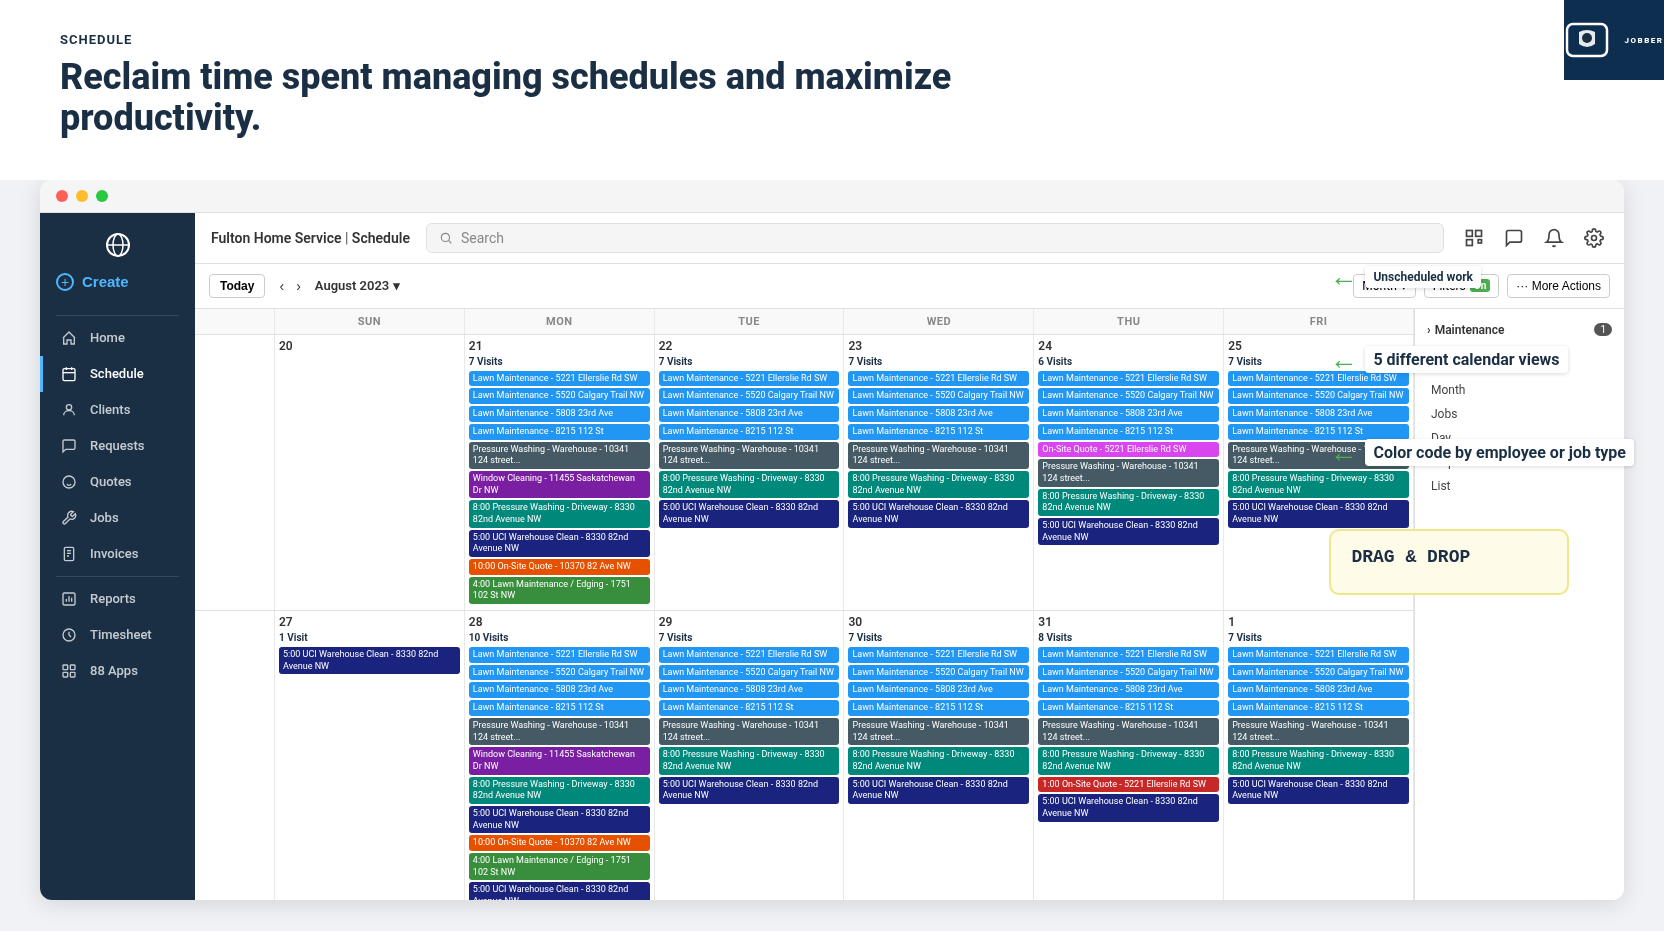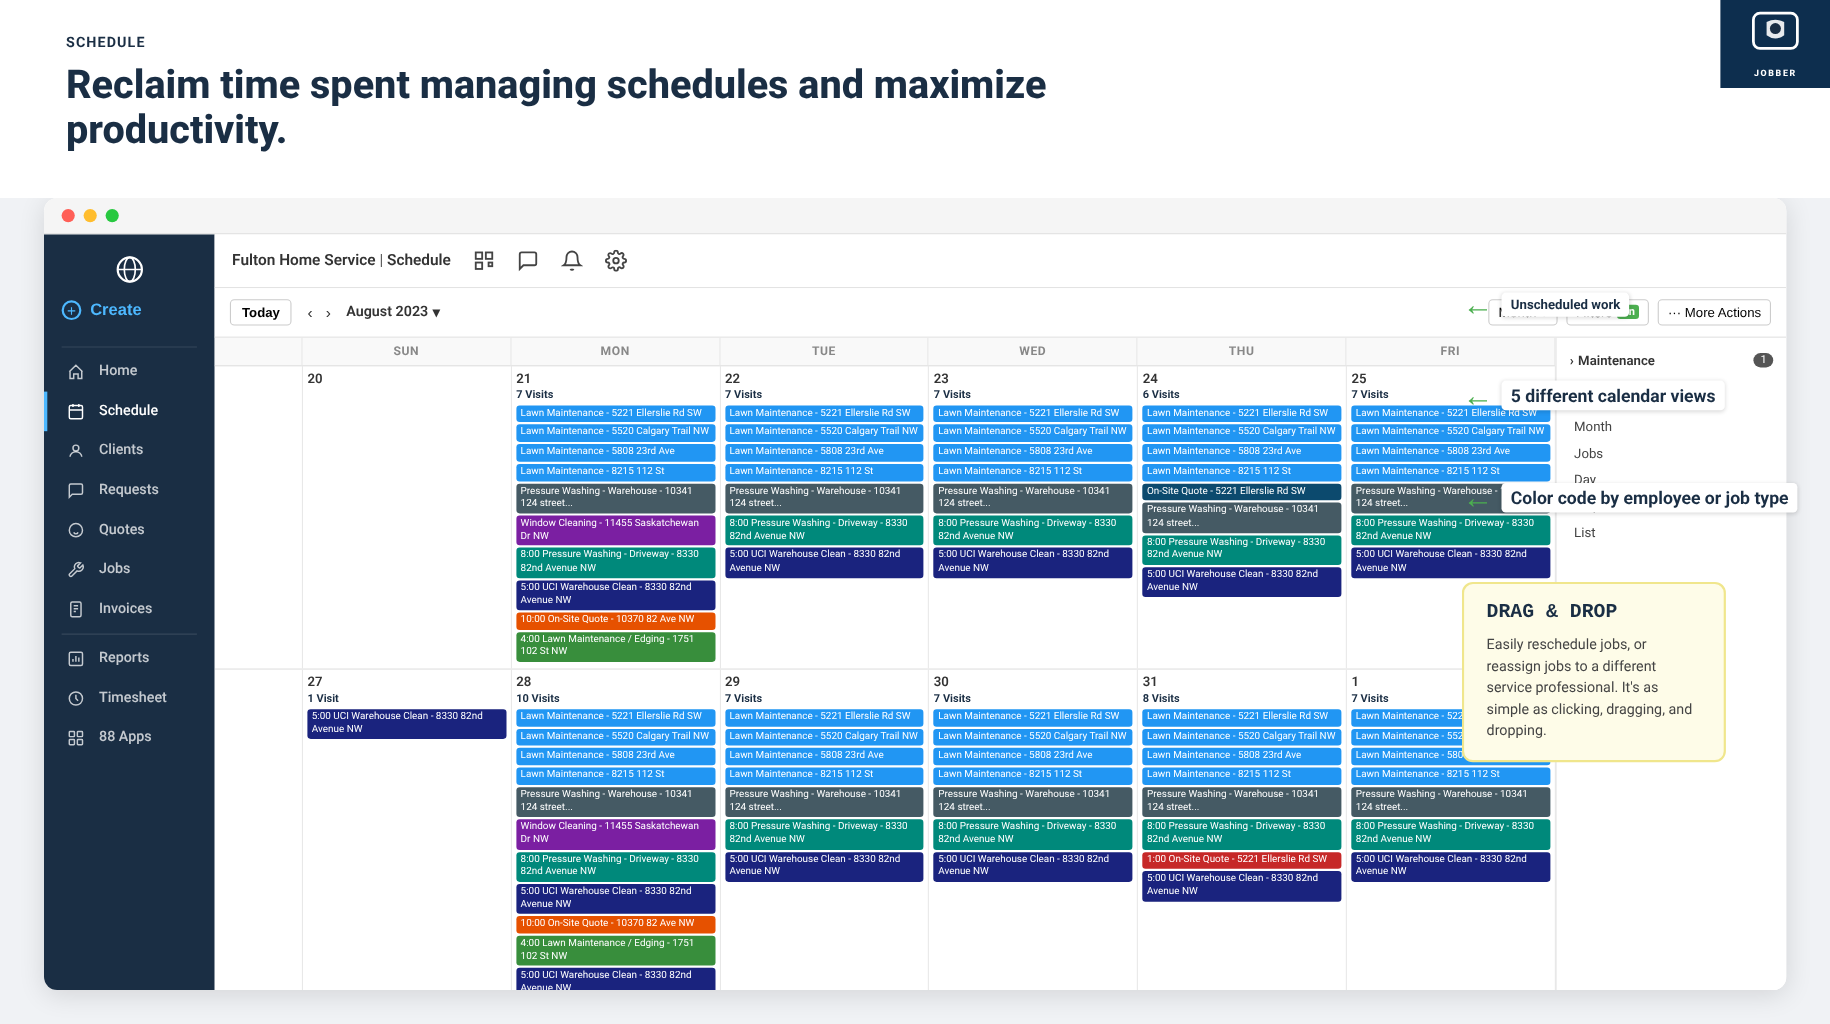--- a/index.html
+++ b/index.html
@@ -339,21 +339,21 @@
       overflow: hidden;
     }
     .ev-blue { background: #2196f3; }
     .ev-dark { background: #455a64; }
     .ev-teal { background: #00897b; }
     .ev-orange { background: #e65100; }
     .ev-green { background: #388e3c; }
     .ev-purple { background: #7b1fa2; }
     .ev-red { background: #c62828; }
     .ev-navy { background: #1a237e; }
-    .ev-highlight { background: #0c4a6e; }
+    .ev-highlight { background: #d946ef; }
 
     
     .right-panel {
       width: 210px;
       border-left: 1px solid #e0e0e0;
       background: #fff;
       flex-shrink: 0;
       padding: 8px;
       overflow-y: auto;
     }
@@ -440,21 +440,21 @@
 </head>
 <body>
 
 <div class="outer-wrapper">
 
   <div class="top-section">
     <div class="schedule-label">SCHEDULE</div>
     <div class="headline">Reclaim time spent managing schedules and maximize productivity.</div>
 
     <div class="jobber-logo">
-      <div style="display:flex;flex-direction:column;align-items:center;gap:16px;text-align:right;">
+      <div style="display:flex;flex-direction:row;align-items:center;gap:16px;text-align:right;">
         <svg width="44" height="36" viewBox="0 0 44 36" fill="none">
           <rect x="2" y="2" width="40" height="32" rx="6" stroke="white" stroke-width="2.5"></rect>
           <path d="M14 10 Q22 6 30 10 L30 22 Q22 28 14 22 Z" fill="white" opacity="0.9"></path>
           <ellipse cx="22" cy="16" rx="5" ry="5" fill="#1a2e44"></ellipse>
         </svg>
         <span style="color:#fff;font-size:8px;font-weight:800;letter-spacing:1.5px;">JOBBER</span>
       </div>
     </div>
   </div>
 
@@ -578,20 +578,27 @@
           </span>
           <span>88 Apps</span>
         </div>
       </div>
 
       <div class="main-content">
 
         <div class="top-bar">
           <div class="company-name">
             <span>Fulton Home Service</span> | <span>Schedule</span>
+          </div>
+          <div class="search-bar">
+            <svg width="14" height="14" fill="none" stroke="#888" stroke-width="2" viewBox="0 0 24 24">
+                <circle cx="11" cy="11" r="7"></circle>
+                <line x1="21" y1="21" x2="16.65" y2="16.65"></line>
+              </svg>
+            <span>Search</span>
           </div>
           <div class="top-bar-icons">
             <div class="top-bar-icon">
               <svg width="20" height="20" fill="none" stroke="currentColor" stroke-width="2" viewBox="0 0 24 24">
                   <rect x="3" y="3" width="7" height="7"></rect>
                   <rect x="14" y="3" width="7" height="7"></rect>
                   <rect x="3" y="14" width="7" height="7"></rect>
                   <rect x="17" y="14" width="4" height="4"></rect>
                 </svg>
             </div>
@@ -839,17 +846,16 @@
       <span style="font-size:16px;font-weight:700;color:#1a2e44;background:#fff;padding:4px 8px;border-radius:4px;box-shadow:0 1px 4px rgba(0,0,0,0.15);">5 different calendar views</span>
     </div>
 
     <div style="display:flex;align-items:center;gap:8px;margin-top:40px;">
       <span style="color:#4caf50;font-size:28px;font-weight:900;">←</span>
       <span style="font-size:16px;font-weight:700;color:#1a2e44;background:#fff;padding:4px 8px;border-radius:4px;box-shadow:0 1px 4px rgba(0,0,0,0.15);">Color code by employee or job type</span>
     </div>
 
     <div class="drag-drop-box" style="position:static;margin-top:40px;">
       <div class="drag-drop-title">DRAG &amp; DROP</div>
-      <div class="drag-drop-text">Easily reschedule jobs, or reassign jobs to a different service professional. It's as simple as clicking, dragging, and dropping.</div>
     </div>
   </div>
 
 </div>
 
 </body></html>

